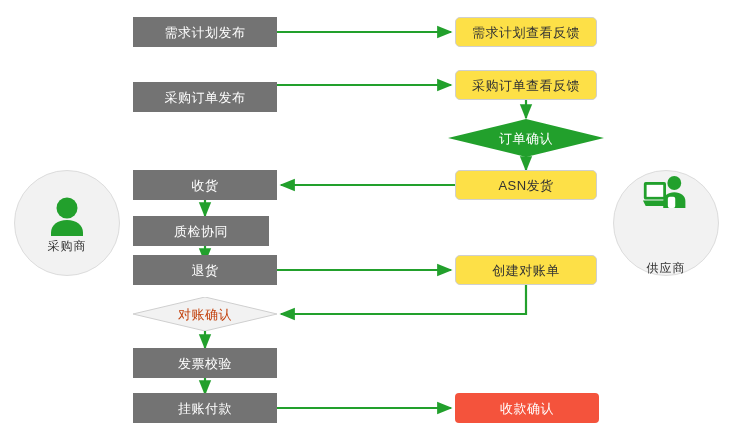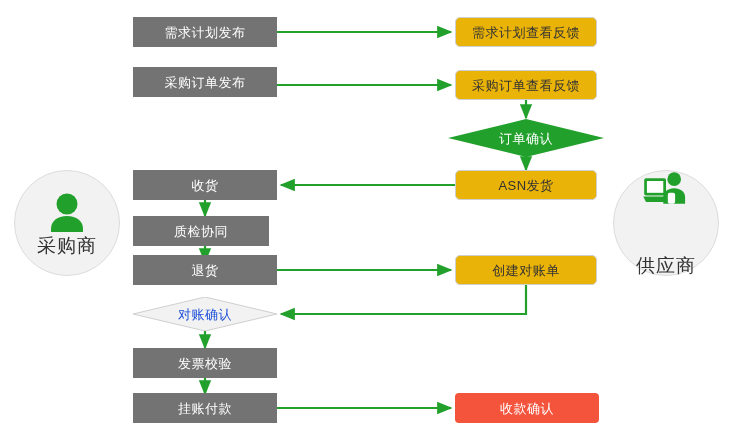--- a/index.html
+++ b/index.html
@@ -37,21 +37,21 @@
     letter-spacing: 0.5px;
     white-space: nowrap;
     z-index: 3;
   }
   .node-green {
     background: #737373;
     color: #ffffff;
     border-radius: 0;
   }
   .node-gray {
-    background: #eab308;
+    background: #fde047;
     color: #333333;
     border: 1px solid #cfcfcf;
     border-radius: 5px;
   }
   .node-red {
     background: #f4533c;
     color: #ffffff;
     border-radius: 4px;
   }
 
@@ -71,21 +71,21 @@
   }
   .diamond .dlabel {
     position: relative;
     font-size: 13px;
     line-height: 1;
     letter-spacing: 0.5px;
     white-space: nowrap;
     z-index: 2;
   }
   .diamond-green .dlabel { color: #ffffff; }
-  .diamond-gray .dlabel { color: #1d4ed8; }
+  .diamond-gray .dlabel { color: #c2410c; }
 
   
   .actor {
     position: absolute;
     width: 104px;
     height: 104px;
     border-radius: 50%;
     background: #f2f2f2;
     border: 1px solid #dcdcdc;
     display: flex;
@@ -94,21 +94,21 @@
     justify-content: center;
     z-index: 3;
   }
   .actor .avatar {
     width: 48px;
     height: 44px;
     display: block;
     margin-bottom: 1px;
   }
   .actor .actor-label {
-    font-size: 19px;
+    font-size: 12px;
     color: #333333;
     letter-spacing: 1px;
     line-height: 1;
     white-space: nowrap;
   }
 </style>
 </head>
 <body>
 
 <div id="stage">
@@ -168,21 +168,21 @@
   </div>
 
   <div class="node node-green" style="left:133px; top:17px; width:144px; height:30px;">
     <span>需求计划发布</span>
   </div>
 
   <div class="node node-gray" style="left:455px; top:17px; width:142px; height:30px;">
     <span>需求计划查看反馈</span>
   </div>
 
-  <div class="node node-green" style="left:133px; top:67px; width:144px; height:30px;">
+  <div class="node node-green" style="left:133px; top:82px; width:144px; height:30px;">
     <span>采购订单发布</span>
   </div>
 
   <div class="node node-gray" style="left:455px; top:70px; width:142px; height:30px;justify-content:center;">
     <span>采购订单查看反馈</span>
   </div>
 
   <div class="diamond diamond-green" style="left:448px; top:119px; width:156px; height:38px;text-align:right;">
     <svg class="dshape" viewBox="0 0 156 38" preserveAspectRatio="none">
       <polygon points="78,0 156,19 78,38 0,19" fill="#22a02c"></polygon>

